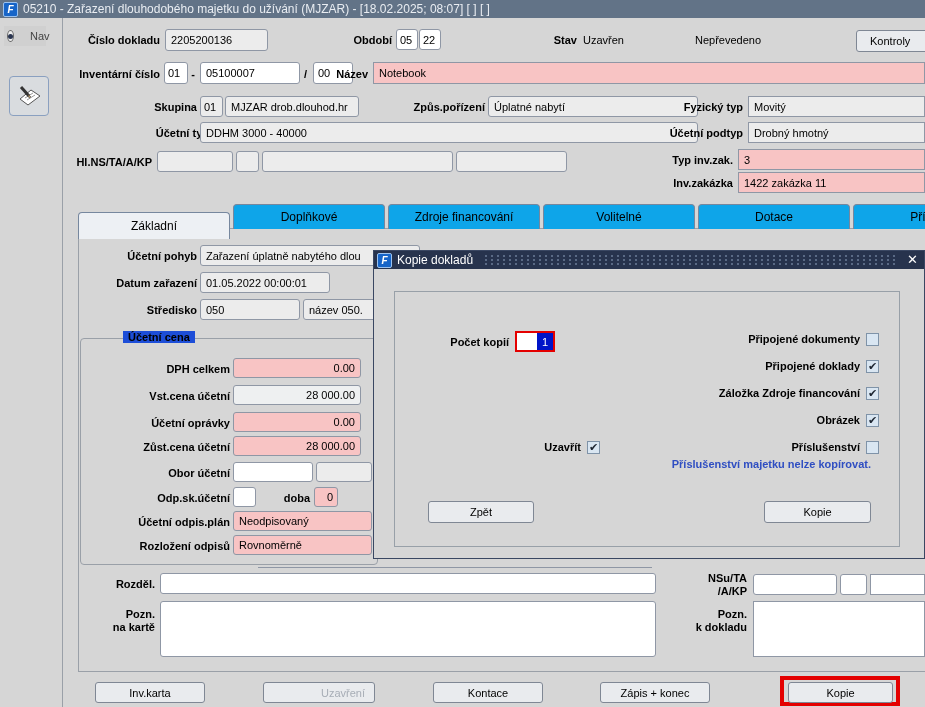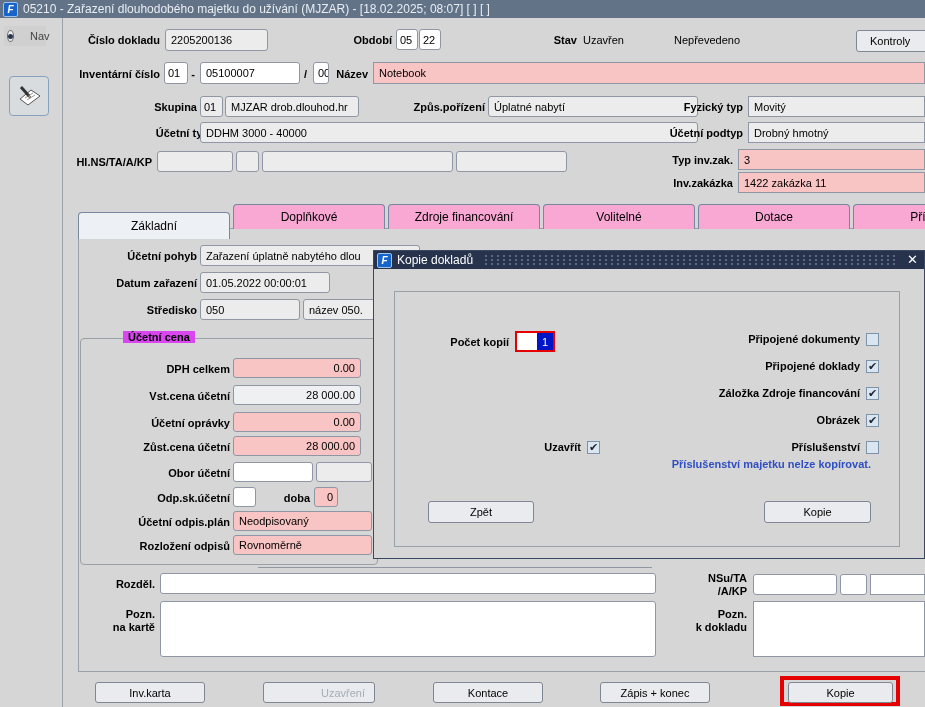--- a/index.html
+++ b/index.html
@@ -16,26 +16,26 @@
   .fld.white{background:#ffffff;}
   .fld.pink{background:#f8c4c4;}
   .fld.num{justify-content:flex-end;}
   .fld.tall{height:22px;}
   .area{position:absolute;box-sizing:border-box;border:1px solid #8f97a5;border-radius:3px;background:#fff;}
   .btn{position:absolute;height:22px;box-sizing:border-box;border:1px solid #7f8794;border-radius:3px;background:#e9ebee;display:flex;align-items:center;justify-content:center;cursor:pointer;}
   .btn.disabled{color:#a7adb6;cursor:default;padding-left:48px;}
   .vline{position:absolute;width:1px;background:#9aa0a8;}
   .hline{position:absolute;height:1px;background:#8f97a5;}
   
-  .tab{position:absolute;top:204px;height:25px;width:152px;box-sizing:border-box;border:1px solid #76879e;border-bottom:none;border-radius:4px 4px 0 0;background:#f9a8d4;display:flex;align-items:center;justify-content:center;font-size:12px;cursor:pointer;}
+  .tab{position:absolute;top:204px;height:25px;width:152px;box-sizing:border-box;border:1px solid #76879e;border-bottom:none;border-radius:4px 4px 0 0;background:#0ea5e9;display:flex;align-items:center;justify-content:center;font-size:12px;cursor:pointer;}
   .tab.active{background:#edf0f4;top:212px;height:27px;z-index:3;}
   .panel{position:absolute;left:78px;top:228px;width:860px;height:444px;box-sizing:border-box;border:1px solid #9aa0a8;background:#d6d6d6;}
   
   .group{position:absolute;box-sizing:border-box;border:1px solid #9aa0a8;border-radius:4px;}
-  .group>.legend{position:absolute;top:-8px;left:42px;background:#d946ef;padding:0 5px;font-weight:bold;}
+  .group>.legend{position:absolute;top:-8px;left:42px;background:#1d4ed8;padding:0 5px;font-weight:bold;}
   
   .dialog{position:absolute;left:373px;top:250px;width:552px;height:309px;background:#d6d6d6;border:1px solid #3a4762;box-sizing:border-box;z-index:10;}
   .dlg-titlebar{position:absolute;left:0;top:0;right:0;height:18px;background:#27334d;display:flex;align-items:center;padding:0 6px 0 3px;}
   .dlg-titlebar .dttl{color:#fff;font-size:12px;margin-left:5px;white-space:nowrap;}
   .dlg-pattern{flex:1;height:12px;margin:0 10px;background-image:radial-gradient(circle,#5a6a85 1.1px,transparent 1.25px);background-size:6px 4px;}
   .dlg-close{color:#fff;font-size:13px;font-weight:bold;cursor:pointer;line-height:14px;}
   .dlg-inner{position:absolute;left:20px;top:40px;width:506px;height:256px;border:1px solid #98a0a8;box-sizing:border-box;}
   .cbrow{position:absolute;display:flex;justify-content:flex-end;align-items:center;gap:6px;height:20px;}
   .cbrow .cl{font-weight:bold;white-space:nowrap;}
   .cb{width:13px;height:13px;box-sizing:border-box;background:#d9e6f2;border:1px solid #7f93a8;display:flex;align-items:center;justify-content:center;font-size:11px;font-weight:bold;color:#1c2430;cursor:pointer;flex:0 0 auto;}
@@ -77,29 +77,29 @@
   </div>
   <div class="vline" style="left:62px;top:18px;height:689px;"></div>
 
   <div class="lbl" style="left:60px;top:33px;width:100px;">Číslo dokladu</div>
   <div class="fld tall" style="left:165px;top:29px;width:103px;">2205200136</div>
   <div class="lbl" style="left:300px;top:33px;width:92px;">Období</div>
   <div class="fld white" style="left:396px;top:29px;width:22px;padding:0 3px;">05</div>
   <div class="fld white" style="left:419px;top:29px;width:22px;padding:0 3px;">22</div>
   <div class="lbl" style="left:500px;top:33px;width:77px;">Stav</div>
   <div class="txt" style="left:583px;top:33px;">Uzavřen</div>
-  <div class="txt" style="left:674px;top:33px;">Nepřevedeno</div>
+  <div class="txt" style="left:695px;top:33px;">Nepřevedeno</div>
   <div class="btn" style="left:856px;top:30px;width:80px;justify-content:flex-start;padding-left:13px;">Kontroly</div>
 
   <div class="lbl" style="left:55px;top:67px;width:105px;">Inventární číslo</div>
   <div class="fld white tall" style="left:164px;top:62px;width:24px;padding:0 3px;">01</div>
   <div class="lbl" style="left:189px;top:67px;width:8px;text-align:center;">-</div>
   <div class="fld white tall" style="left:200px;top:62px;width:100px;">05100007</div>
   <div class="lbl" style="left:301px;top:67px;width:9px;text-align:center;">/</div>
-  <div class="fld white tall" style="left:313px;top:62px;width:16px;padding:0 4px;">00</div>
+  <div class="fld white tall" style="left:313px;top:62px;width:40px;padding:0 4px;">00</div>
   <div class="lbl" style="left:320px;top:67px;width:48px;">Název</div>
   <div class="fld pink tall" style="left:373px;top:62px;width:552px;border-radius:0;">Notebook</div>
 
   <div class="lbl" style="left:120px;top:100px;width:77px;">Skupina</div>
   <div class="fld" style="left:200px;top:96px;width:23px;padding:0 3px;">01</div>
   <div class="fld" style="left:225px;top:96px;width:134px;">MJZAR drob.dlouhod.hr</div>
   <div class="lbl" style="left:390px;top:100px;width:95px;">Způs.pořízení</div>
   <div class="fld" style="left:488px;top:96px;width:210px;">Úplatné nabytí</div>
   <div class="lbl" style="left:660px;top:100px;width:83px;">Fyzický typ</div>
   <div class="fld" style="left:748px;top:96px;width:177px;border-radius:0;">Movitý</div>

